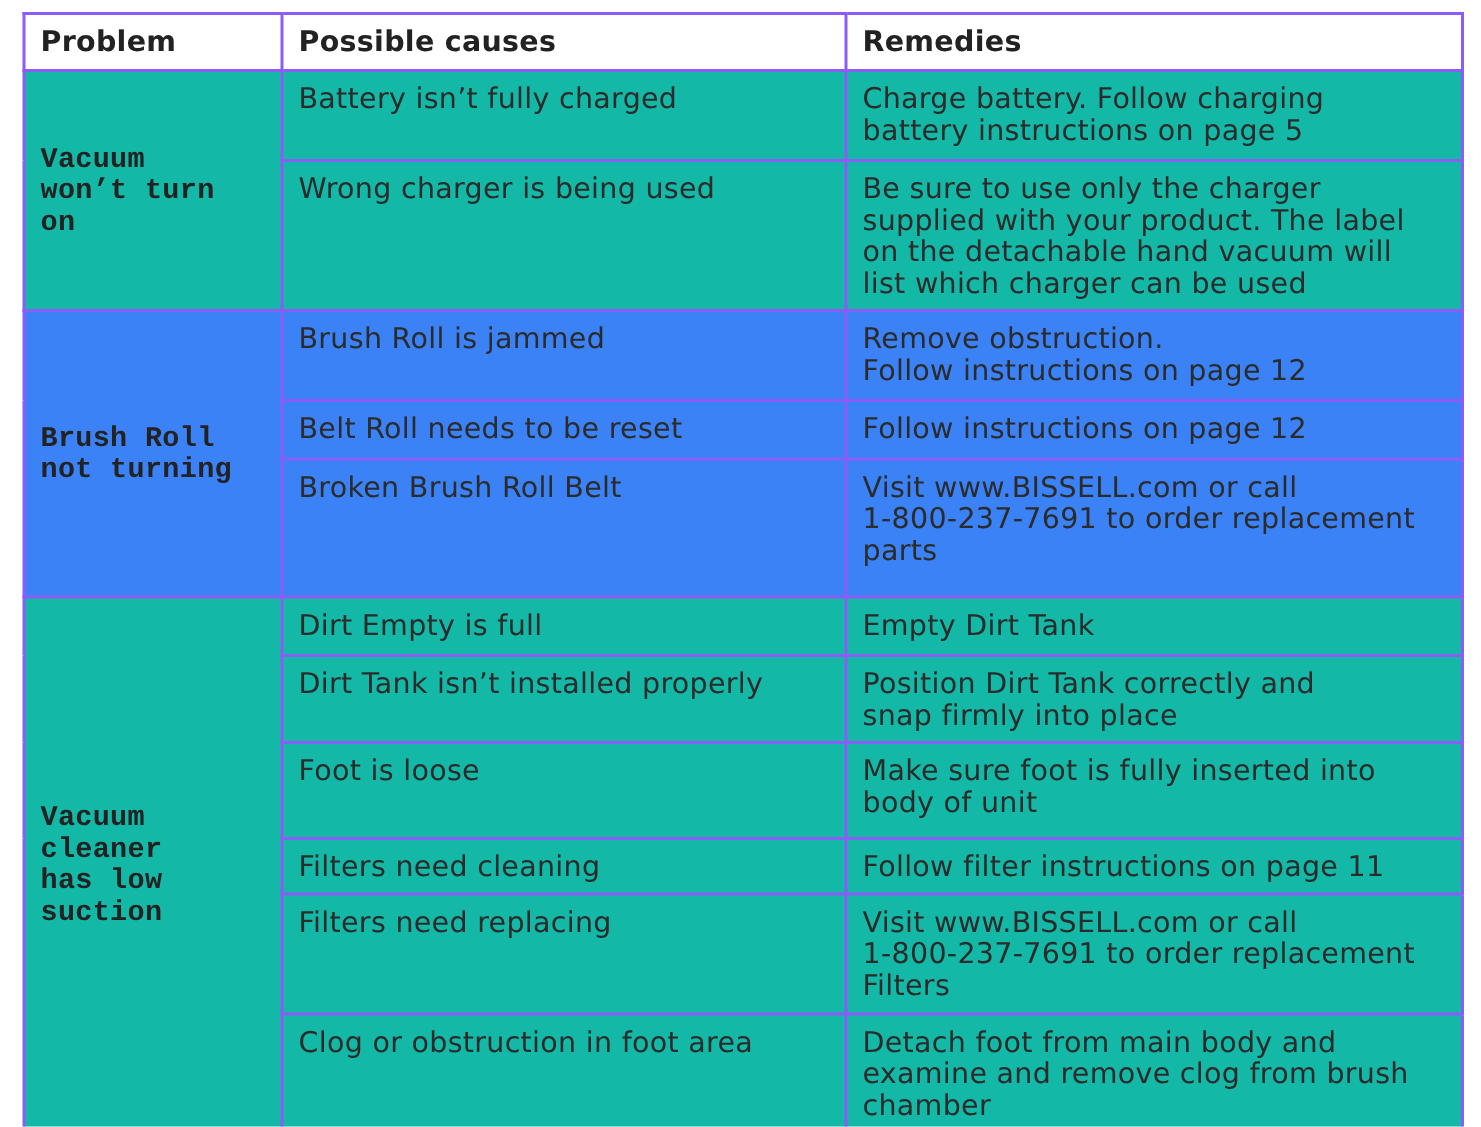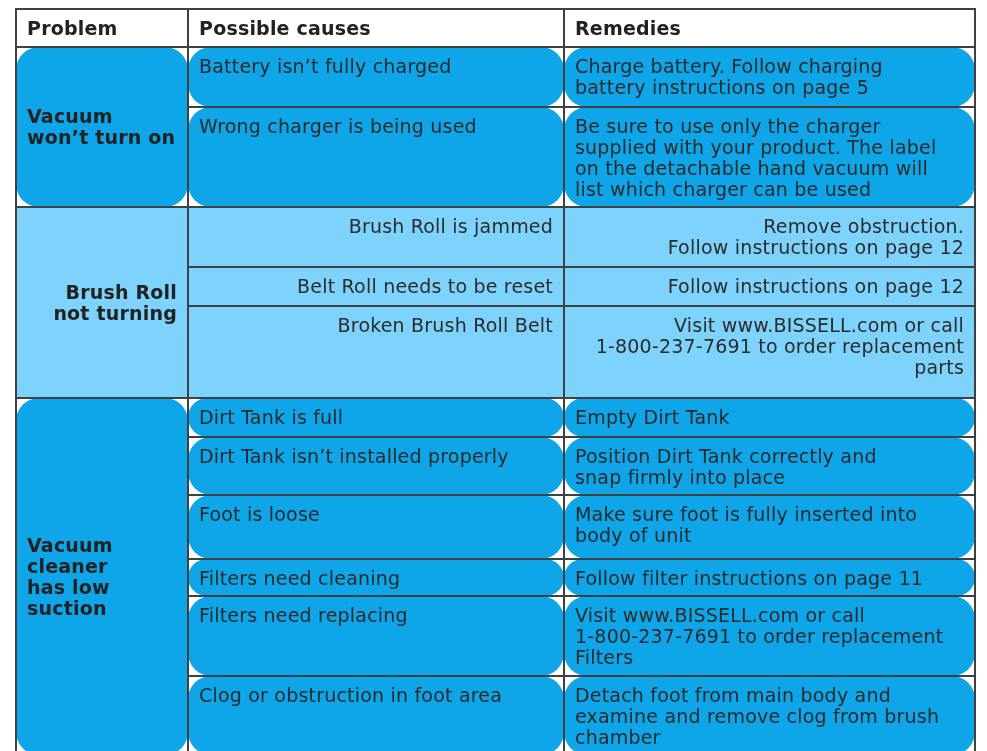--- a/index.html
+++ b/index.html
@@ -7,45 +7,45 @@
     width: 987px; height: 751px; overflow: hidden; position: relative;
     font-family: "DejaVu Sans", sans-serif; color: #2b2b2b;
   }
   table.trouble {
     position: absolute; left: 15px; top: 8px;
     width: 959px;
     border-collapse: collapse;
     table-layout: fixed;
   }
   table.trouble td, table.trouble th {
-    border: 2px solid #404040;
+    border: 2px solid #8b5cf6;
     vertical-align: top;
     text-align: left;
     padding: 0;
     font-size: 19px;
     line-height: 21px;
     letter-spacing: 0.2px;
   }
   col.c1 { width: 172px; }
   col.c2 { width: 376px; }
   col.c3 { width: 411px; }
   th {
     font-weight: bold; font-size: 21px; color: #222;
     height: 38px; box-sizing: border-box;
     padding: 8px 10px 0 10px !important;
     background: #ffffff;
   }
   td.cause, td.remedy { padding: 8px 10px 6px 10px !important; box-sizing: border-box; }
   td.problem {
     vertical-align: middle !important;
     font-weight: bold; font-size: 19px !important; line-height: 21px !important;
-    padding: 0 10px !important; color: #222;
+    padding: 0 10px !important; color: #222; font-family: Liberation Mono, monospace;
   }
-  tr.shade td { background: #0ea5e9; border-radius: 23px; }
-  tr.plain td { background: #7dd3fc; text-align: right; }
+  tr.shade td { background: #14b8a6; }
+  tr.plain td { background: #3b82f6; }
   .txt { white-space: pre-line; display: block; }
 </style>
 </head>
 <body>
 
 <table class="trouble">
   <colgroup>
       <col class="c1">
       <col class="c2">
       <col class="c3">
@@ -117,21 +117,21 @@
     </tr>
 
     <tr class="shade" style="height:39px">
       <td class="problem" rowspan="6">
           <span class="txt">Vacuum
 cleaner
 has low
 suction</span>
         </td>
       <td class="cause">
-          <span class="txt">Dirt Tank is full</span>
+          <span class="txt">Dirt Empty is full</span>
         </td>
       <td class="remedy">
           <span class="txt">Empty Dirt Tank</span>
         </td>
     </tr>
     <tr class="shade" style="height:44px">
       <td class="cause">
           <span class="txt">Dirt Tank isn’t installed properly</span>
         </td>
       <td class="remedy">

